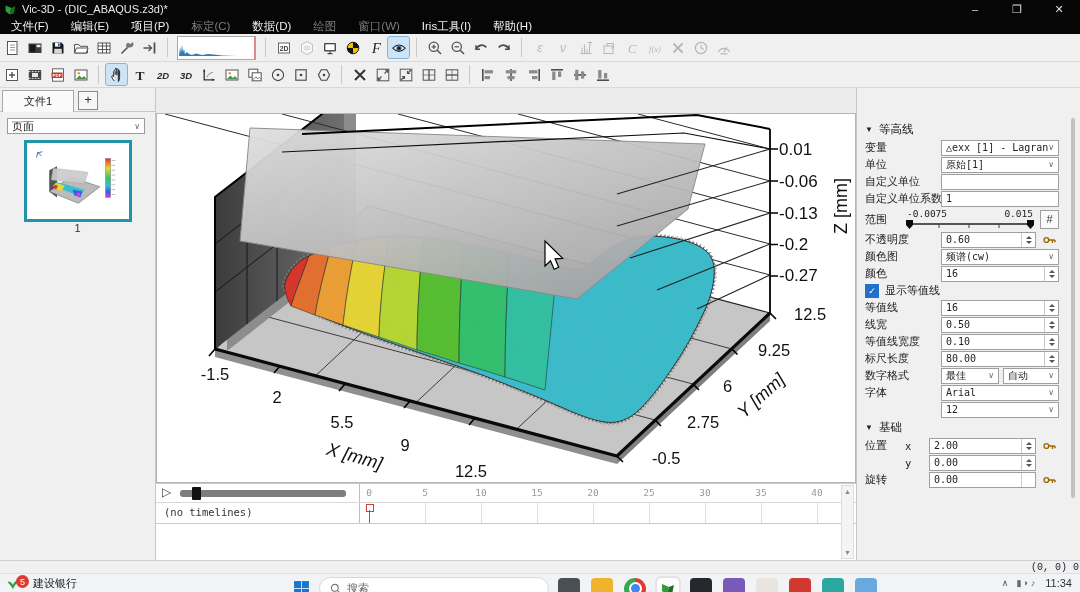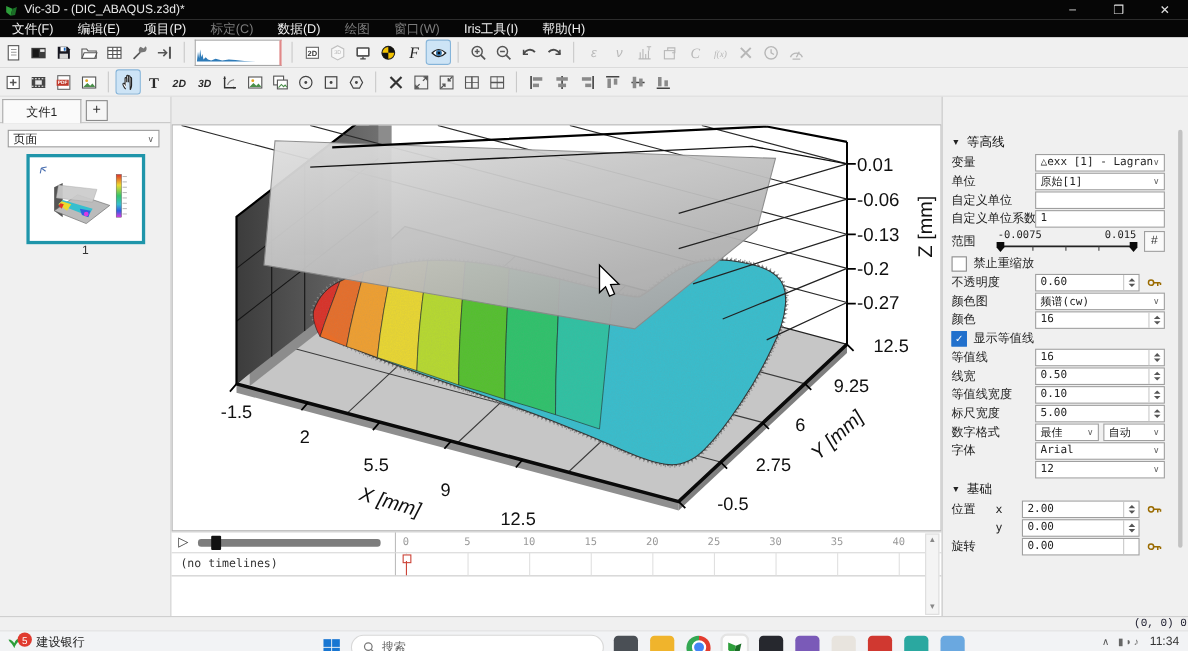--- a/index.html
+++ b/index.html
@@ -697,24 +697,20 @@
             <svg width="100%" height="12" viewBox="0 0 130 12" preserveAspectRatio="none" style="position:absolute;left:0;top:11px;">
               <path d="M4 5h122" stroke="#222" stroke-width="1.6"></path>
               <path d="M34 5v4M64 5v4M94 5v4" stroke="#444"></path>
               <path d="M1 1h7v5l-3.5 4L1 6z" fill="#0a0a0a"></path>
               <path d="M122 1h7v5l-3.5 4-3.5-4z" fill="#0a0a0a"></path>
             </svg>
           </div>
           <div class="hashbtn">#</div>
         </div>
         <div class="prow">
-          <div class="cbox"></div>
-          <span>禁止重缩放</span>
-        </div>
-        <div class="prow">
           <span class="plabel">不透明度</span>
           <div class="pctrl">
             <span class="val">0.60</span>
             <div class="spin">
               <i class="up"></i>
               <i class="dn"></i>
             </div>
           </div>
           <div class="keybtn">
             <svg width="14" height="12" viewBox="0 0 14 12">
@@ -768,23 +764,23 @@
           <span class="plabel">等值线宽度</span>
           <div class="pctrl">
             <span class="val">0.10</span>
             <div class="spin">
               <i class="up"></i>
               <i class="dn"></i>
             </div>
           </div>
         </div>
         <div class="prow">
-          <span class="plabel">标尺宽度</span>
-          <div class="pctrl">
-            <span class="val">5.00</span>
+          <span class="plabel">标尺长度</span>
+          <div class="pctrl">
+            <span class="val">80.00</span>
             <div class="spin">
               <i class="up"></i>
               <i class="dn"></i>
             </div>
           </div>
         </div>
         <div class="prow">
           <span class="plabel">数字格式</span>
           <div class="pctrl" style="flex:0 0 52px;margin-right:4px">
             <span class="val">最佳</span>

